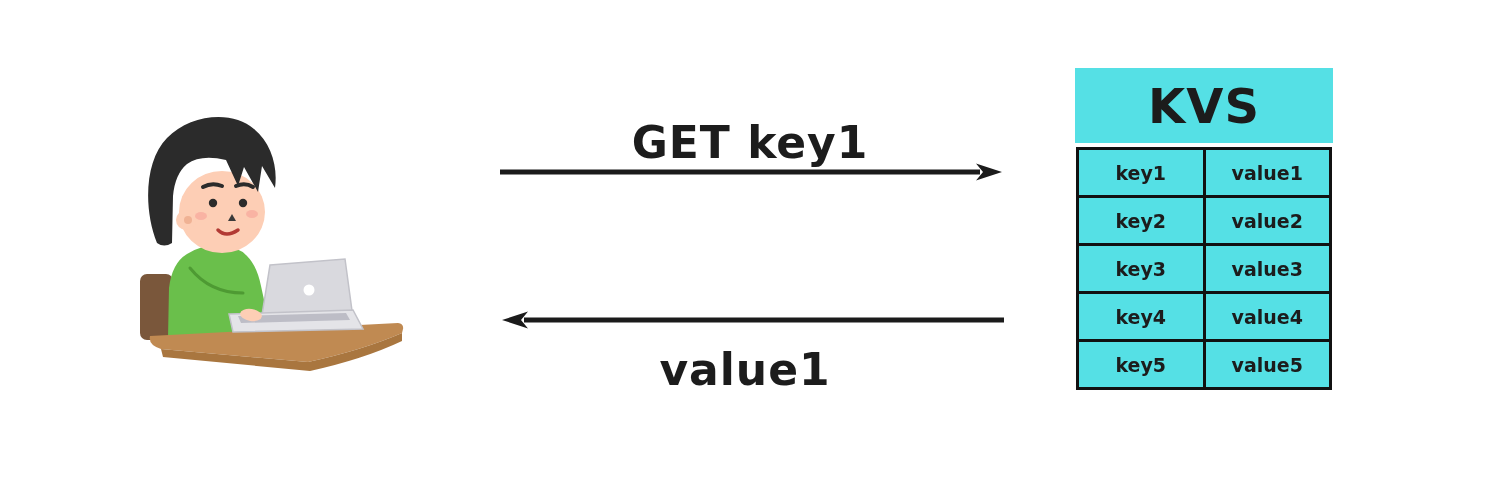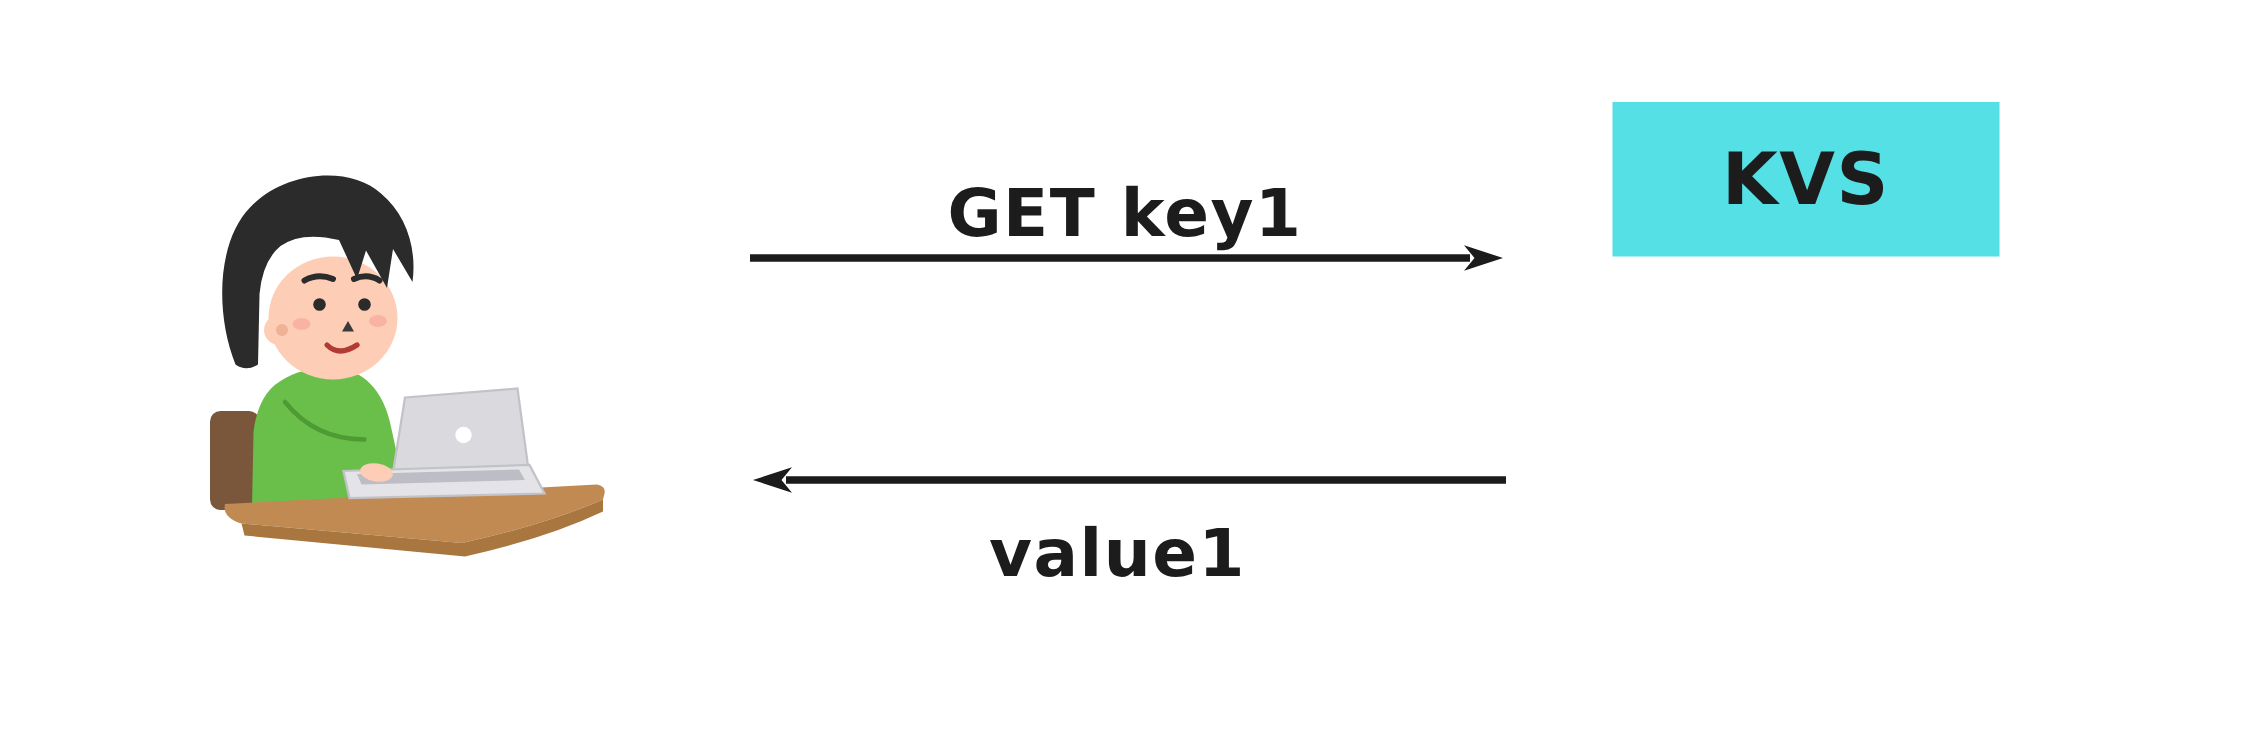--- a/index.html
+++ b/index.html
@@ -33,21 +33,21 @@
 
   
   .kvs {
     position: absolute;
     left: 1075px;
     top: 68px;
     width: 258px;
   }
   .kvs-header {
     width: 258px;
-    height: 103px;
+    height: 75px;
     background: var(--cyan, #55e0e5);
     display: flex;
     align-items: center;
     justify-content: center;
     font-weight: 800;
     font-size: 48px;
     letter-spacing: 1px;
     color: var(--ink, #1c1c1c);
   }
   .kvs-table {
@@ -148,15 +148,39 @@
   </svg>
 
   <svg class="abs" style="left:498px; top:308px;" width="508" height="24" viewBox="0 0 508 24" aria-hidden="true">
     <line x1="506" y1="12" x2="26" y2="12" stroke="#1b1b1b" stroke-width="5"></line>
     <path d="M 30 3.5 L 4 12 L 30 20.5 L 23 12 Z" fill="#1b1b1b"></path>
   </svg>
   <div id="response-label" class="msg-label">value1</div>
 
   <div class="kvs">
     <div class="kvs-header">KVS</div>
+    <table class="kvs-table">
+      <tbody>
+          <tr>
+            <td>key1</td>
+            <td>value1</td>
+          </tr>
+          <tr>
+            <td>key2</td>
+            <td>value2</td>
+          </tr>
+          <tr>
+            <td>key3</td>
+            <td>value3</td>
+          </tr>
+          <tr>
+            <td>key4</td>
+            <td>value4</td>
+          </tr>
+          <tr>
+            <td>key5</td>
+            <td>value5</td>
+          </tr>
+        </tbody>
+    </table>
   </div>
 
 </div>
 
 </body></html>

